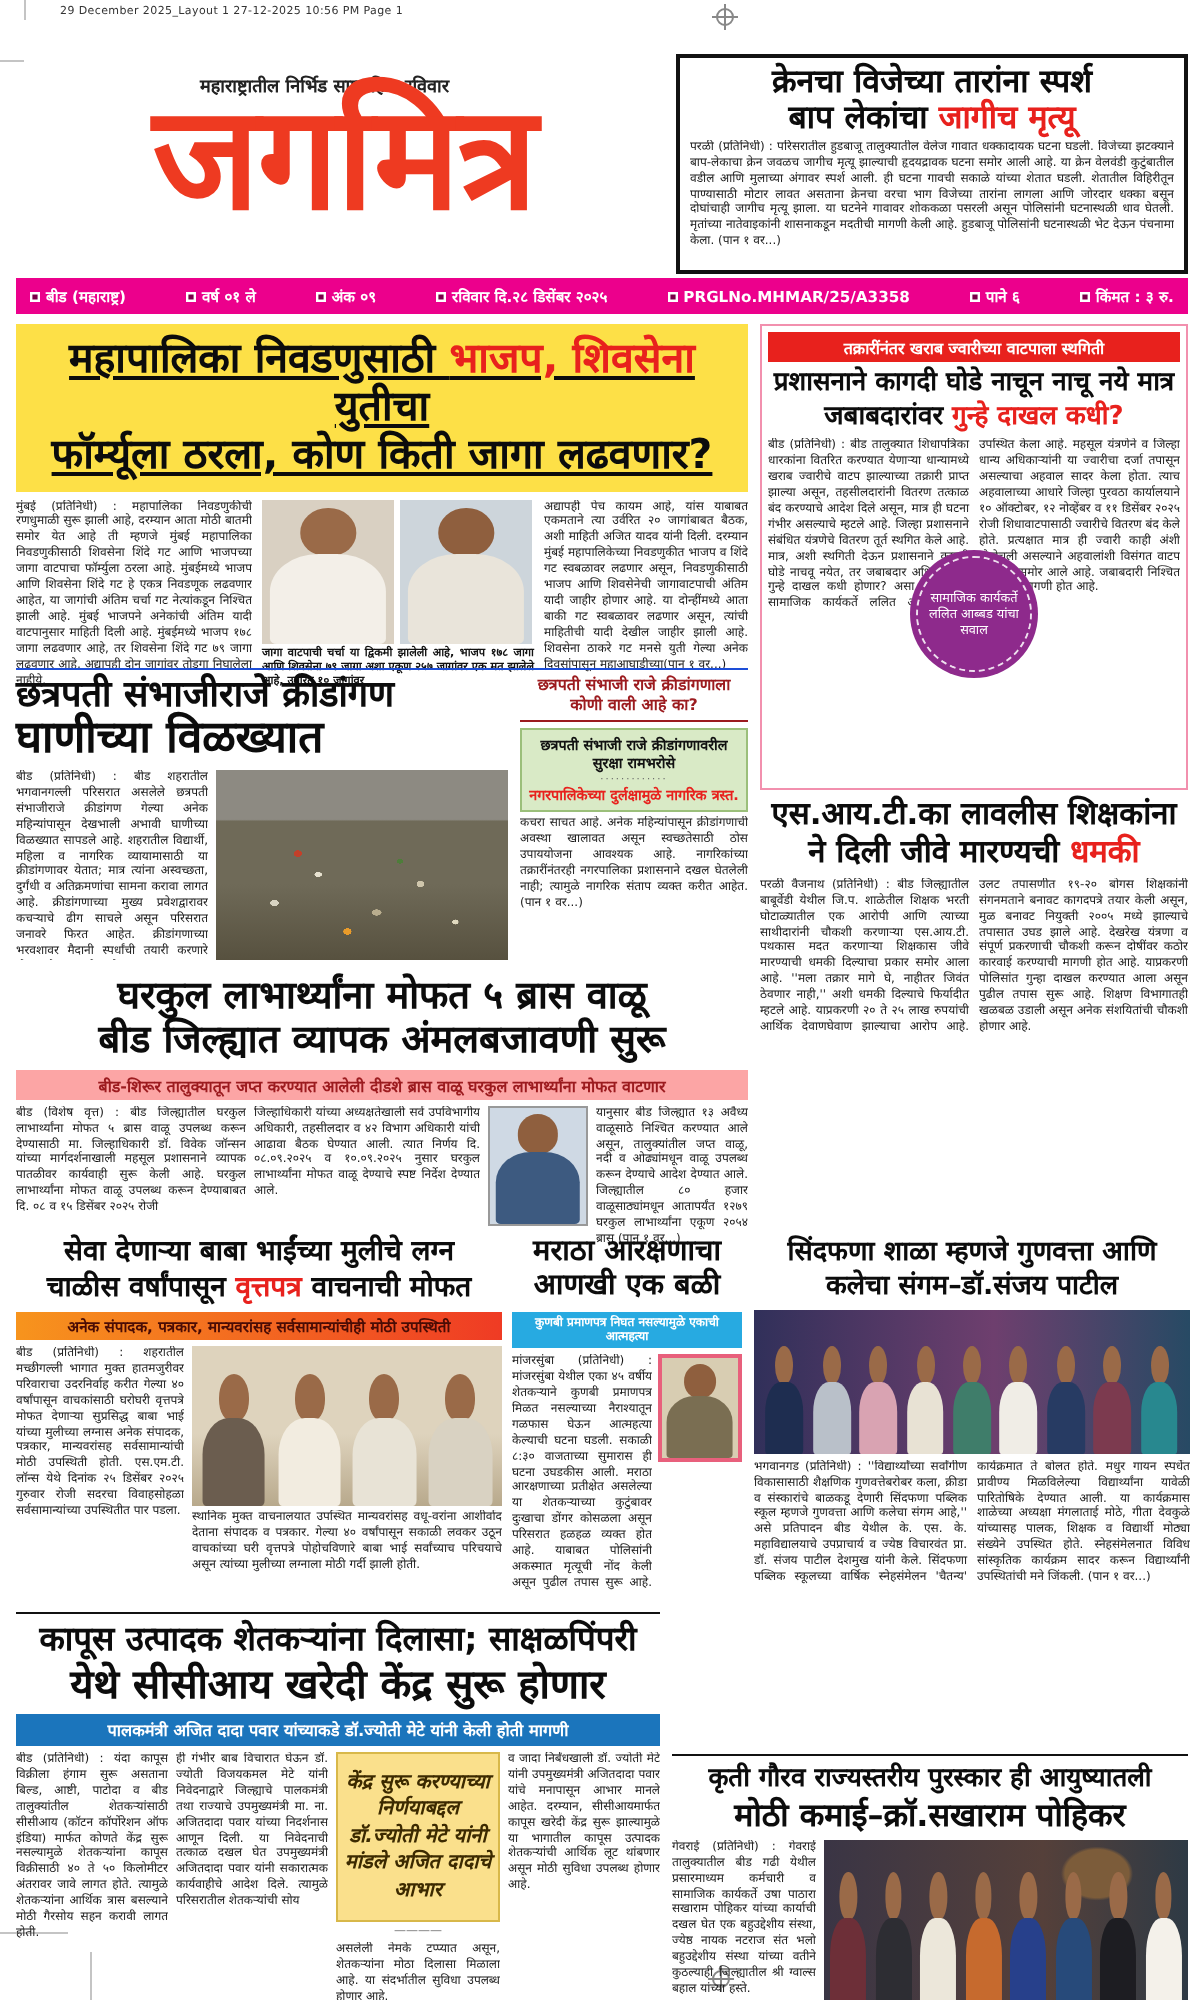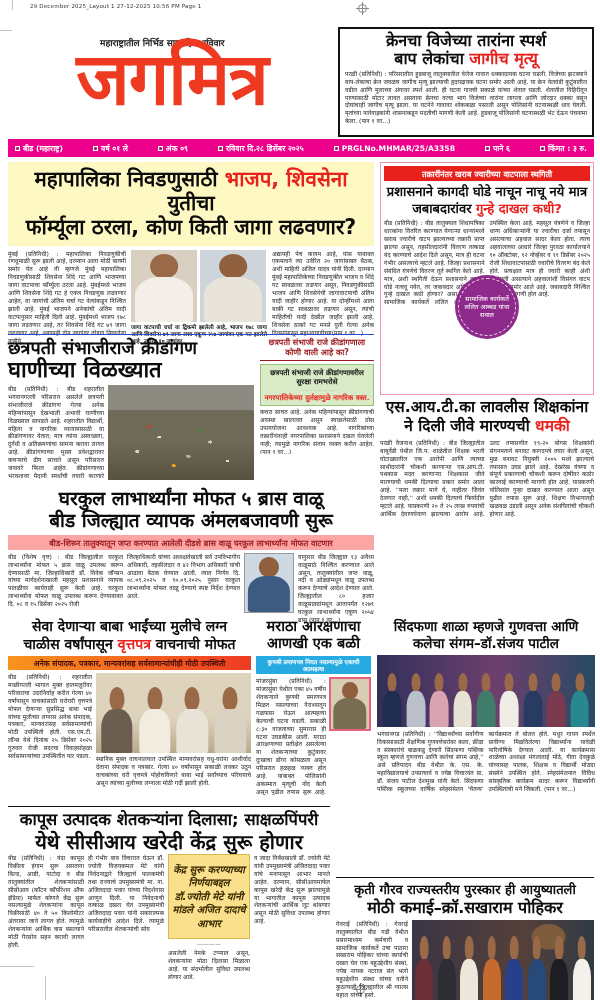--- a/index.html
+++ b/index.html
@@ -29,22 +29,22 @@
   .tr-body { margin-top:2px; height:58px; }
 
   .infobar { left:8px; top:139px; width:586px; height:18px; background:#ec008c; color:#fff;
              display:flex; justify-content:space-between; align-items:center; padding:0 7px;
              font-size:7.6px; font-weight:bold; }
   .infobar .it { display:flex; align-items:center; gap:3px; white-space:nowrap; }
   .sq { width:5px; height:5px; background:#fff; display:inline-block; box-shadow:inset 0 0 0 1.2px #fff, inset 0 0 0 3px #7a0048; }
 
   
   .lead { left:8px; top:162px; width:366px; }
-  .lead-hbox { background:#fef9c3; padding:5px 2px 6px; text-align:center; font-size:20.5px;
-               line-height:1.18; font-weight:bold; color:#0c0c0c; }
+  .lead-hbox { background:#fde047; padding:5px 2px 6px; text-align:center; font-size:20.5px;
+               line-height:1.18; font-weight:bold; color:#0c0c0c;text-decoration:underline; }
   .lead-row { display:flex; gap:5px; margin-top:4px; height:100px; }
   .lead-c1 { width:118px; }
   .lead-mid { width:136px; }
   .lead-c3 { flex:1; }
   .lead-photos { display:flex; gap:3px; }
   .ph { position:relative; overflow:hidden; }
   .cap { font-size:5.6px; line-height:1.3; text-align:justify; color:#111; font-weight:bold; margin-top:2px; }
 
   
   .av { position:relative; }
@@ -331,20 +331,21 @@
     </div>
     <div class="bt cols2 sch-body">
       <span>भगवानगड (प्रतिनिधी) : ''विद्यार्थ्यांच्या सर्वांगीण विकासासाठी शैक्षणिक गुणवत्तेबरोबर कला, क्रीडा व संस्कारांचे बाळकडू देणारी सिंदफणा पब्लिक स्कूल म्हणजे गुणवत्ता आणि कलेचा संगम आहे,'' असे प्रतिपादन बीड येथील के. एस. के. महाविद्यालयाचे उपप्राचार्य व ज्येष्ठ विचारवंत प्रा. डॉ. संजय पाटील देशमुख यांनी केले. सिंदफणा पब्लिक स्कूलच्या वार्षिक स्नेहसंमेलन 'चैतन्य' कार्यक्रमात ते बोलत होते.</span>
       <span>मधुर गायन स्पर्धेत प्रावीण्य मिळविलेल्या विद्यार्थ्यांना यावेळी पारितोषिके देण्यात आली. या कार्यक्रमास शाळेच्या अध्यक्षा मंगलाताई मोठे, गीता देवकुळे यांच्यासह पालक, शिक्षक व विद्यार्थी मोठ्या संख्येने उपस्थित होते. स्नेहसंमेलनात विविध सांस्कृतिक कार्यक्रम सादर करून विद्यार्थ्यांनी उपस्थितांची मने जिंकली. (पान १ वर...)</span>
     </div>
   </div>
 
   <div class="abs cotton">
     <div class="cot-h1">कापूस उत्पादक शेतकऱ्यांना दिलासा; साक्षळपिंपरी</div>
     <div class="cot-h2">येथे सीसीआय खरेदी केंद्र सुरू होणार</div>
+    <div class="strip-blue">पालकमंत्री अजित दादा पवार यांच्याकडे डॉ.ज्योती मेटे यांनी केली होती मागणी</div>
     <div class="cot-row">
       <div class="bt" style="width:76px;">बीड (प्रतिनिधी) : यंदा कापूस विक्रीला हंगाम सुरू असताना बिल्ड, आष्टी, पाटोदा व बीड तालुक्यांतील शेतकऱ्यांसाठी सीसीआय (कॉटन कॉर्पोरेशन ऑफ इंडिया) मार्फत कोणते केंद्र सुरू नसल्यामुळे शेतकऱ्यांना कापूस विक्रीसाठी ४० ते ५० किलोमीटर अंतरावर जावे लागत होते. त्यामुळे शेतकऱ्यांना आर्थिक त्रास बसल्याने मोठी गैरसोय सहन करावी लागत होती.</div>
       <div class="bt" style="width:76px;">ही गंभीर बाब विचारात घेऊन डॉ. ज्योती विजयकमल मेटे यांनी निवेदनाद्वारे जिल्ह्याचे पालकमंत्री तथा राज्याचे उपमुख्यमंत्री मा. ना. अजितदादा पवार यांच्या निदर्शनास आणून दिली. या निवेदनाची तत्काळ दखल घेत उपमुख्यमंत्री अजितदादा पवार यांनी सकारात्मक कार्यवाहीचे आदेश दिले. त्यामुळे परिसरातील शेतकऱ्यांची सोय</div>
       <div style="width:82px;">
         <div class="yellowbox">केंद्र सुरू करण्याच्या निर्णयाबद्दल डॉ.ज्योती मेटे यांनी मांडले अजित दादाचे आभार</div>
         <div class="ybox-sep">————</div>
         <div class="bt" style="height:30px;">असलेली नेमके टप्प्यात असून, शेतकऱ्यांना मोठा दिलासा मिळाला आहे. या संदर्भातील सुविधा उपलब्ध होणार आहे.</div>
       </div>
       <div class="bt" style="flex:1;">व जादा निर्बंधखाली डॉ. ज्योती मेटे यांनी उपमुख्यमंत्री अजितदादा पवार यांचे मनापासून आभार मानले आहेत. दरम्यान, सीसीआयमार्फत कापूस खरेदी केंद्र सुरू झाल्यामुळे या भागातील कापूस उत्पादक शेतकऱ्यांची आर्थिक लूट थांबणार असून मोठी सुविधा उपलब्ध होणार आहे.</div>
     </div>

